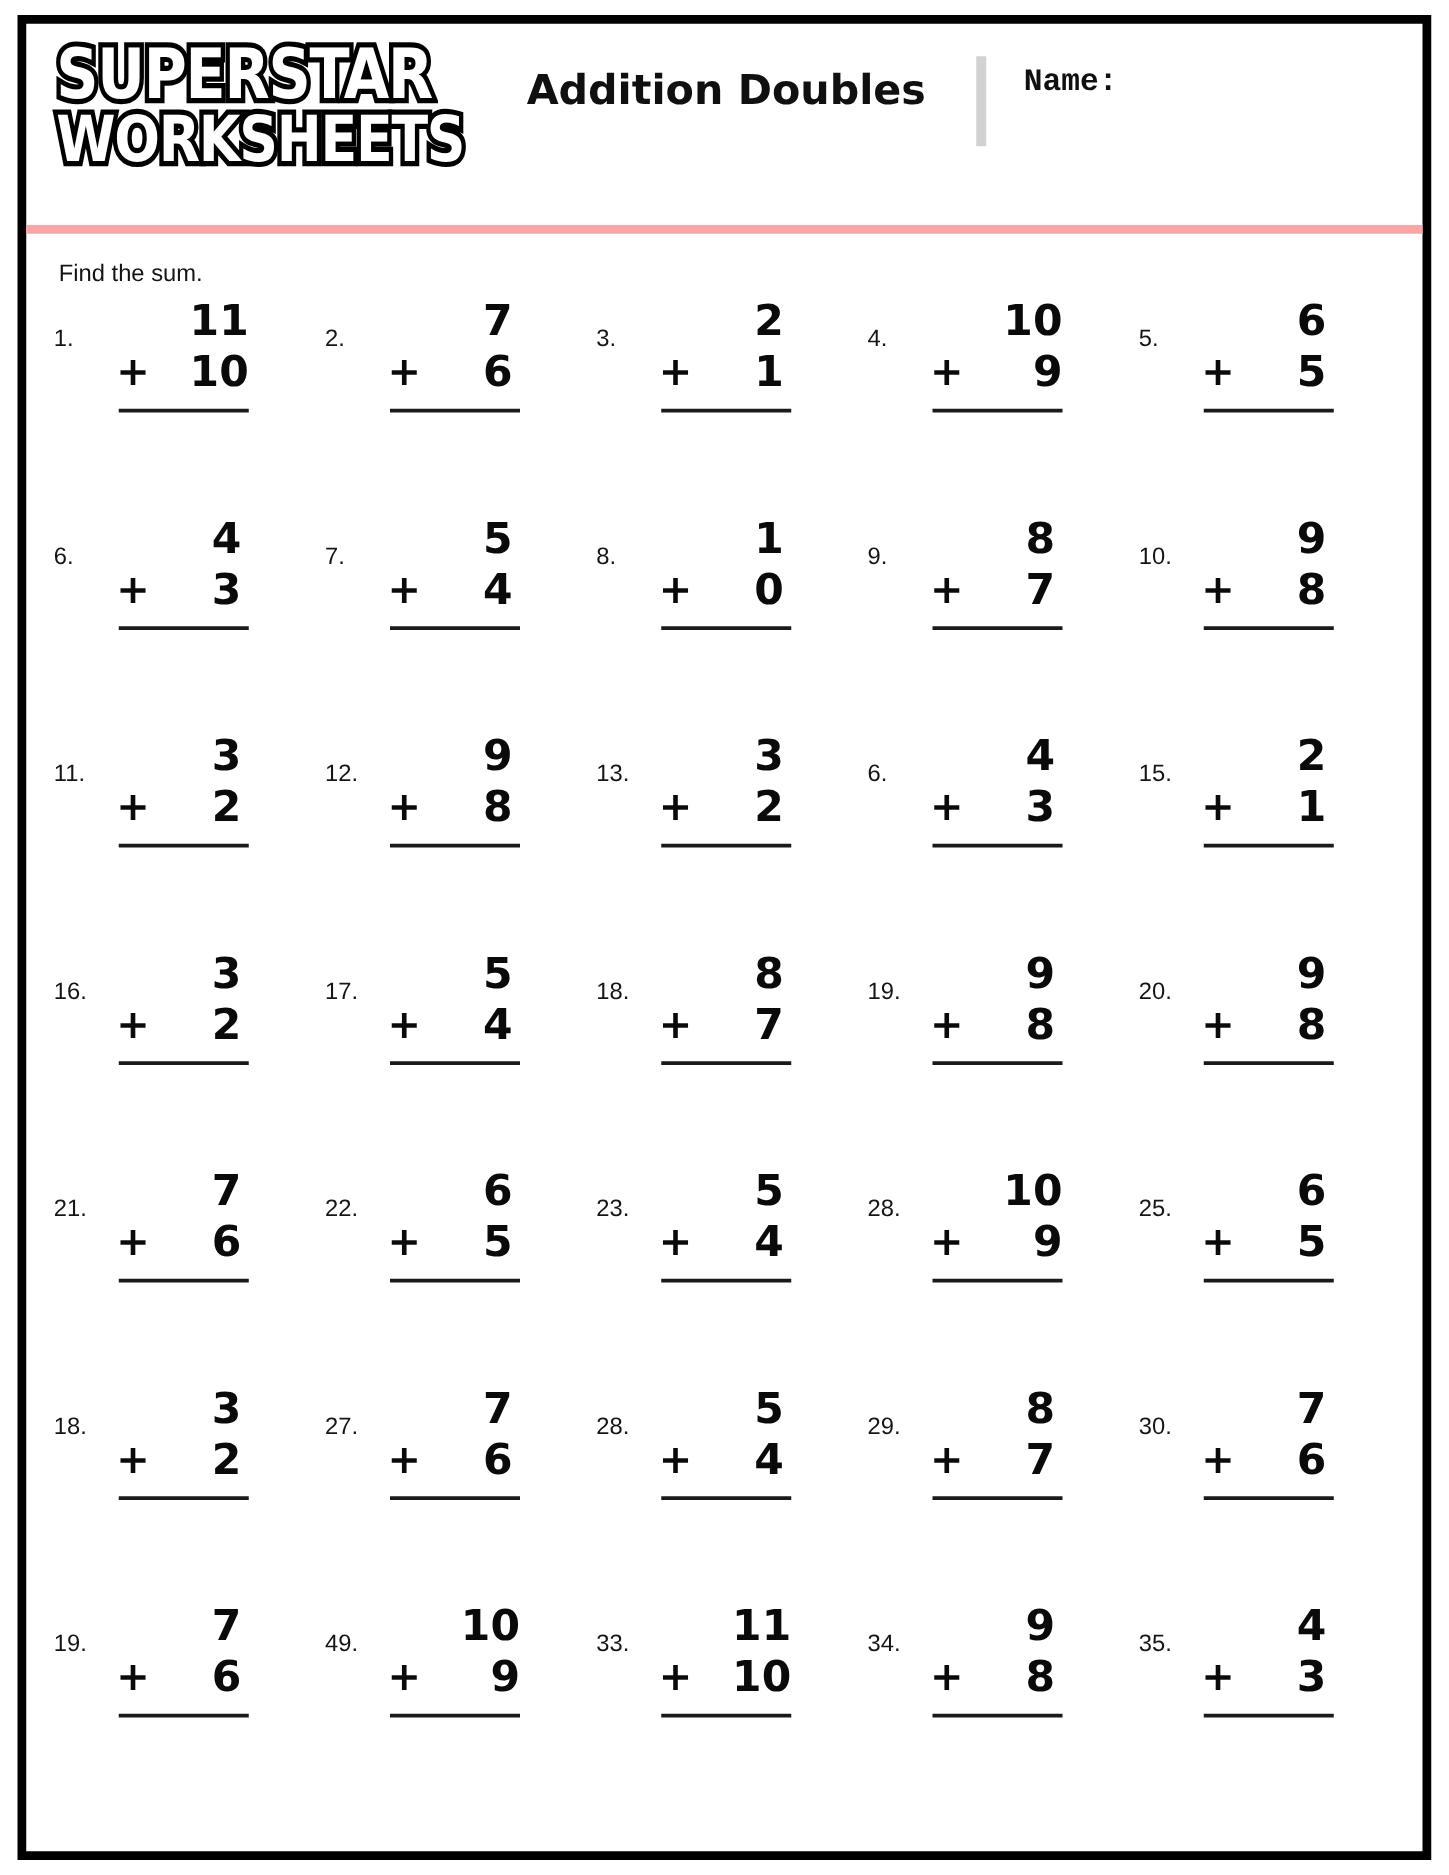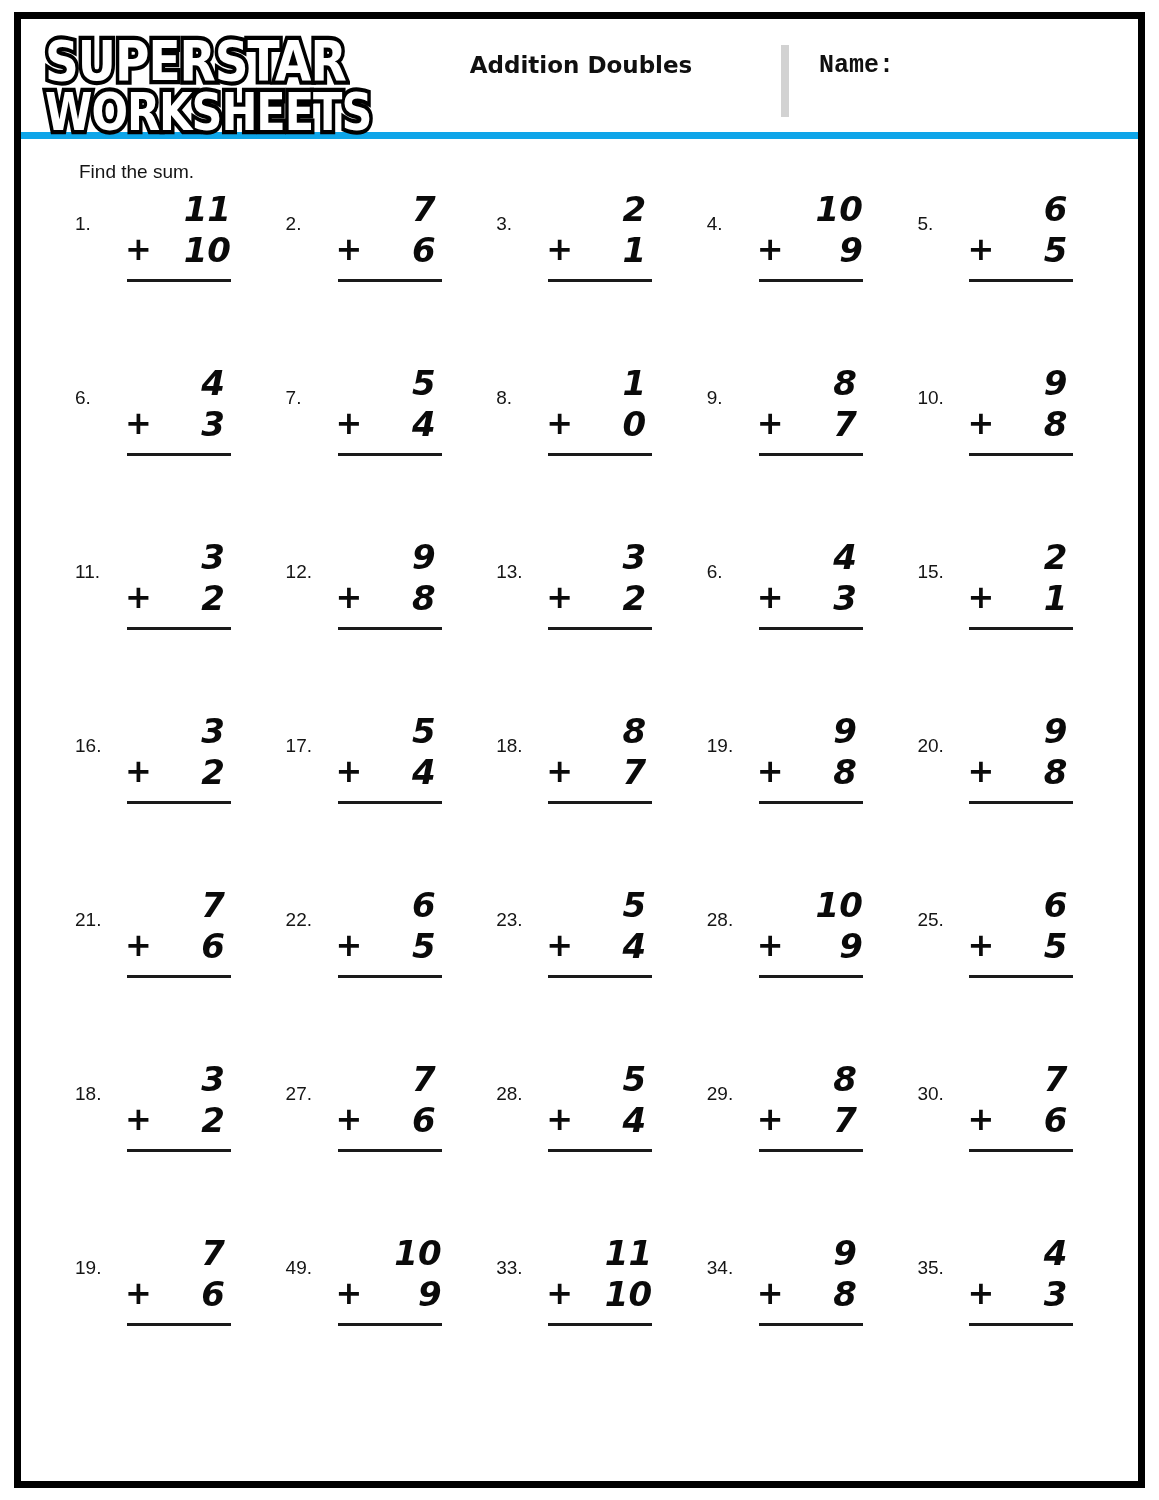--- a/index.html
+++ b/index.html
@@ -17,22 +17,22 @@
     position:absolute;
     left:14px; top:12px;
     width:1131px; height:1476px;
     border:7px solid #000000;
     background:#ffffff;
   }
 
   
   .header {
     position:relative;
-    height:120px;
-    border-bottom:7px solid #0ea5e9;
+    height:168px;
+    border-bottom:7px solid #fca5a5;
     display:flex;
     align-items:flex-start;
   }
 
   .logo-block {
     width:360px;
     padding-left:24px;
     padding-top:16px;
     flex:0 0 auto;
   }
@@ -60,21 +60,21 @@
 
   .title-block {
     flex:0 0 auto;
     width:400px;
     text-align:center;
     padding-top:32px;
   }
   .title-line1, .title-line2 {
     font-family:"DejaVu Sans", sans-serif;
     font-weight:bold;
-    font-size:23px;
+    font-size:33px;
     letter-spacing:0px;
     color:#101010;
     line-height:1.28;
   }
 
   .name-block {
     flex:1 1 auto;
     display:flex;
     align-items:flex-start;
     padding-top:26px;
@@ -89,21 +89,20 @@
     font-family:Liberation Mono, monospace;
     font-weight:bold;
     font-size:25px;
     color:#101010;
     padding-top:6px;
   }
 
   
   .sheet-body {
     padding:22px 0 0 0;
-    margin-left:32px;
   }
   .instruction {
     font-size:19px;
     color:#141414;
     padding-left:26px;
     margin-bottom:6px;
   }
 
   .grid {
     display:grid;
@@ -125,21 +124,20 @@
     font-size:19px;
     color:#151515;
     width:48px;
     flex:0 0 auto;
     padding-top:24px;
     text-align:left;
   }
   .prob-stack {
     width:112px;
     flex:0 0 auto;
-    font-style:italic;
   }
   .addend-top, .addend-bot {
     font-family:"DejaVu Sans", sans-serif;
     font-weight:bold;
     font-size:34px;
     text-align:right;
     line-height:1.22;
     color:#0a0a0a;
     padding-right:10px;
   }

